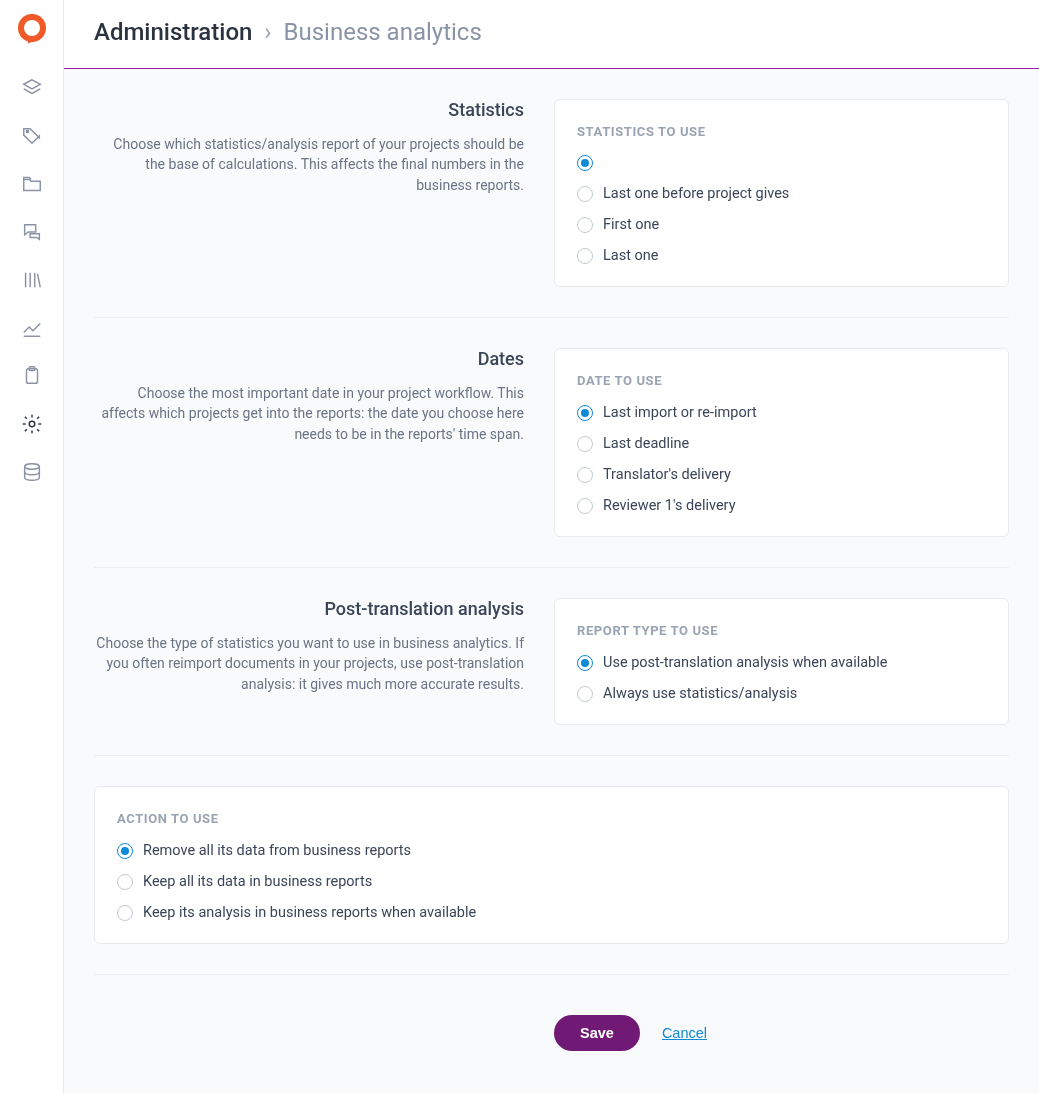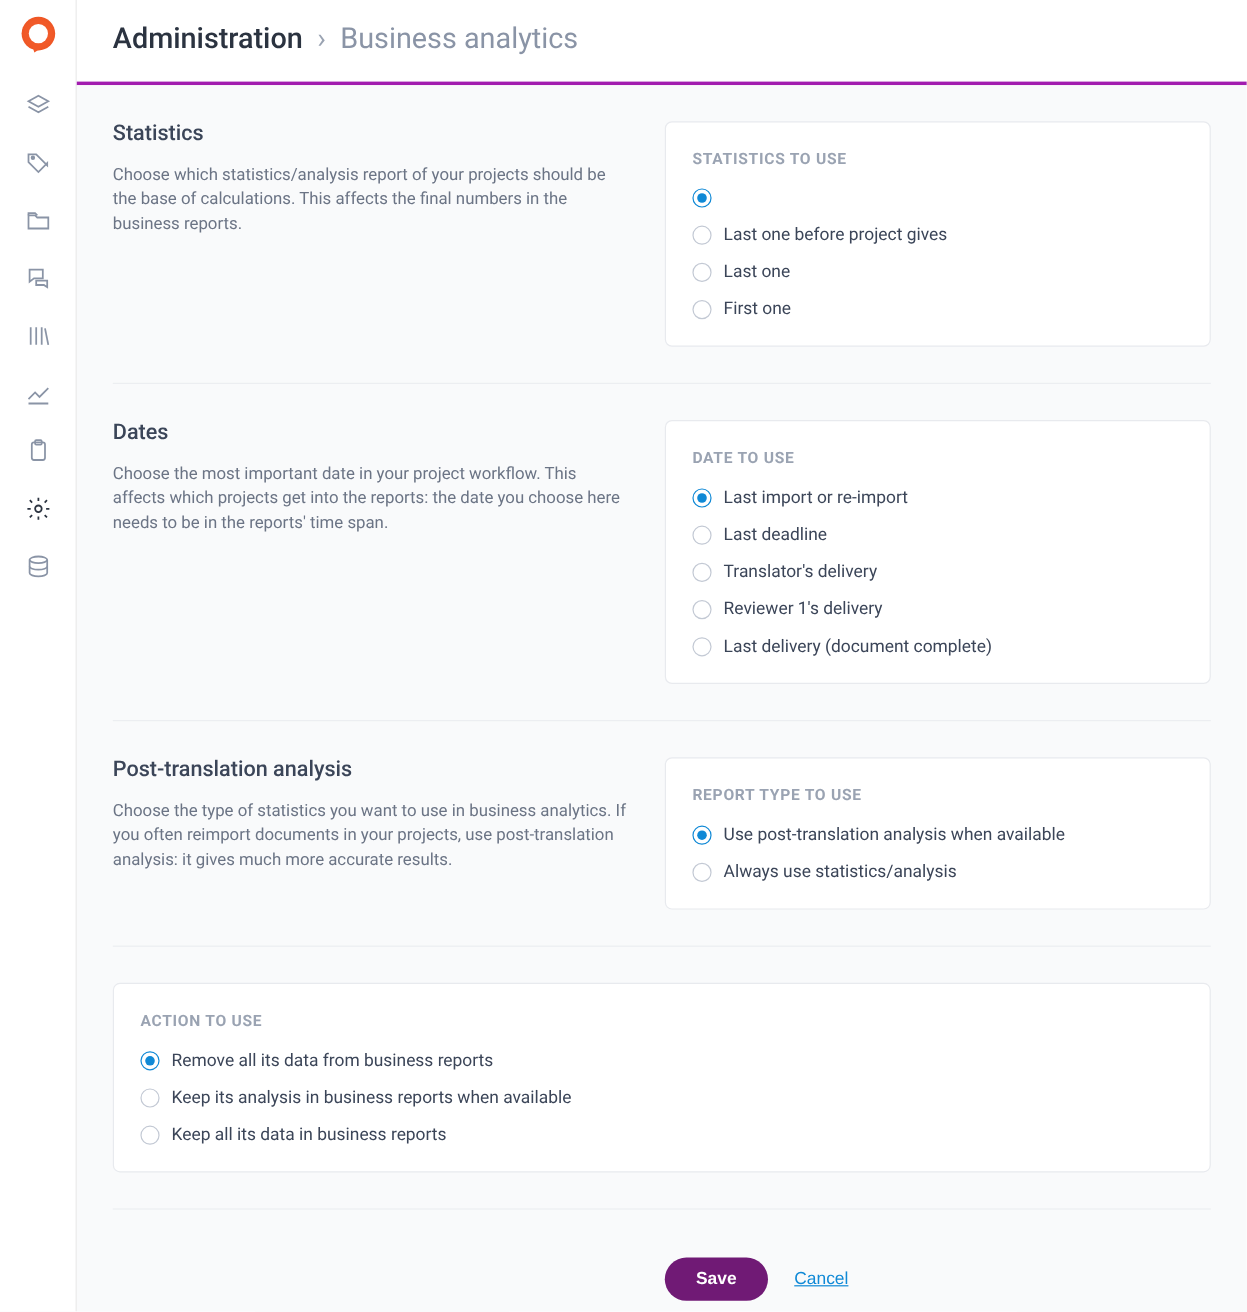--- a/index.html
+++ b/index.html
@@ -59,21 +59,21 @@
   .nav-icon.active { color: #2b3340; }
   .nav-icon svg { width: 22px; height: 22px; stroke: currentColor; fill: none; stroke-width: 1.6; }
   .main {
     flex: 1;
     display: flex;
     flex-direction: column;
   }
   .header {
     padding: 18px 30px 22px 30px;
     background: #fff;
-    border-bottom: 3px solid #a21caf;
+    border-bottom: 1px solid #a21caf;
   }
   .breadcrumb {
     font-size: 24px;
     font-weight: 400;
   }
   .breadcrumb .root { color: #2b3340; font-weight: 500;}
   .breadcrumb .sep { color: #9aa3b2; margin: 0 6px; }
   .breadcrumb .current { color: #8a94a6; }
   .content {
     background: #f9fafb;
@@ -83,20 +83,21 @@
   .section {
     display: flex;
     gap: 30px;
     padding-bottom: 30px;
     margin-bottom: 30px;
     border-bottom: 1px solid #eceef1;
   }
   .section:last-of-type { border-bottom: none; margin-bottom: 10px;}
   .section-left {
     flex: 0 0 430px;
+    text-align: right;
   }
   .section-title {
     font-size: 18px;
     font-weight: 500;
     color: #3b4558;
     margin-bottom: 14px;
   }
   .section-desc {
     font-size: 14px;
     color: #6b7485;
@@ -263,25 +264,25 @@
           <div>
               <div class="radio-row">
                 <span class="radio selected"></span>
               </div>
               <div class="radio-row">
                 <span class="radio"></span>
                 <span class="radio-label">Last one before project gives</span>
               </div>
               <div class="radio-row">
                 <span class="radio"></span>
+                <span class="radio-label">First one</span>
+              </div>
+              <div class="radio-row">
+                <span class="radio"></span>
                 <span class="radio-label">Last one</span>
-              </div>
-              <div class="radio-row">
-                <span class="radio"></span>
-                <span class="radio-label">First one</span>
               </div>
             </div>
         </div>
       </div>
     </div>
 
     <div class="section">
       <div class="section-left">
         <div class="section-title">Dates</div>
         <div class="section-desc">Choose the most important date in your project workflow. This affects which projects get into the reports: the date you choose here needs to be in the reports' time span.</div>
@@ -298,24 +299,20 @@
                 <span class="radio"></span>
                 <span class="radio-label">Last deadline</span>
               </div>
               <div class="radio-row">
                 <span class="radio"></span>
                 <span class="radio-label">Translator's delivery</span>
               </div>
               <div class="radio-row">
                 <span class="radio"></span>
                 <span class="radio-label">Reviewer 1's delivery</span>
-              </div>
-              <div class="radio-row">
-                <span class="radio"></span>
-                <span class="radio-label">Last delivery (document complete)</span>
               </div>
             </div>
         </div>
       </div>
     </div>
 
     <div class="section">
       <div class="section-left">
         <div class="section-title">Post-translation analysis</div>
         <div class="section-desc">Choose the type of statistics you want to use in business analytics. If you often reimport documents in your projects, use post-translation analysis: it gives much more accurate results.</div>
@@ -341,25 +338,25 @@
       <div class="section-right">
         <div class="card">
           <div class="card-label">Action to use</div>
           <div>
               <div class="radio-row">
                 <span class="radio selected"></span>
                 <span class="radio-label">Remove all its data from business reports</span>
               </div>
               <div class="radio-row">
                 <span class="radio"></span>
+                <span class="radio-label">Keep all its data in business reports</span>
+              </div>
+              <div class="radio-row">
+                <span class="radio"></span>
                 <span class="radio-label">Keep its analysis in business reports when available</span>
-              </div>
-              <div class="radio-row">
-                <span class="radio"></span>
-                <span class="radio-label">Keep all its data in business reports</span>
               </div>
             </div>
         </div>
       </div>
     </div>
 
     <div class="actions">
       <button class="btn-save">Save</button>
       <button class="btn-cancel">Cancel</button>
     </div>

